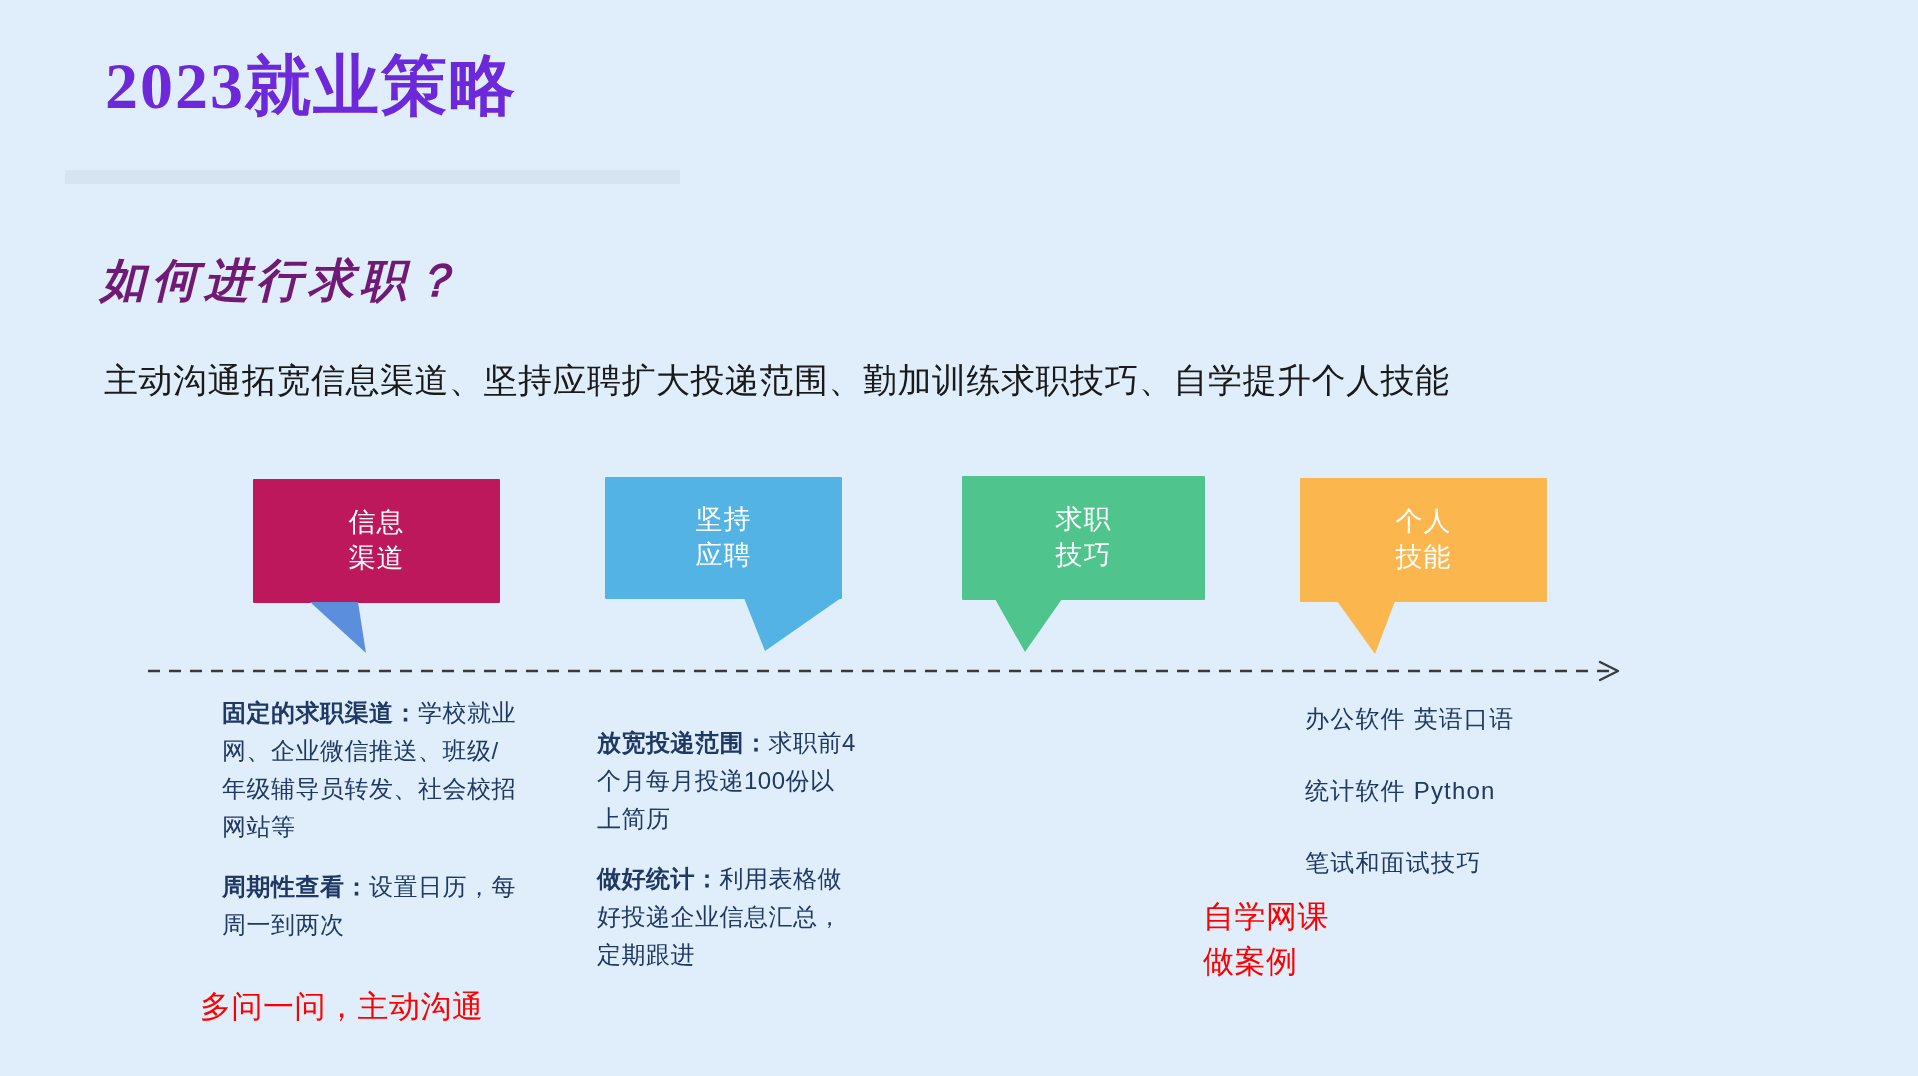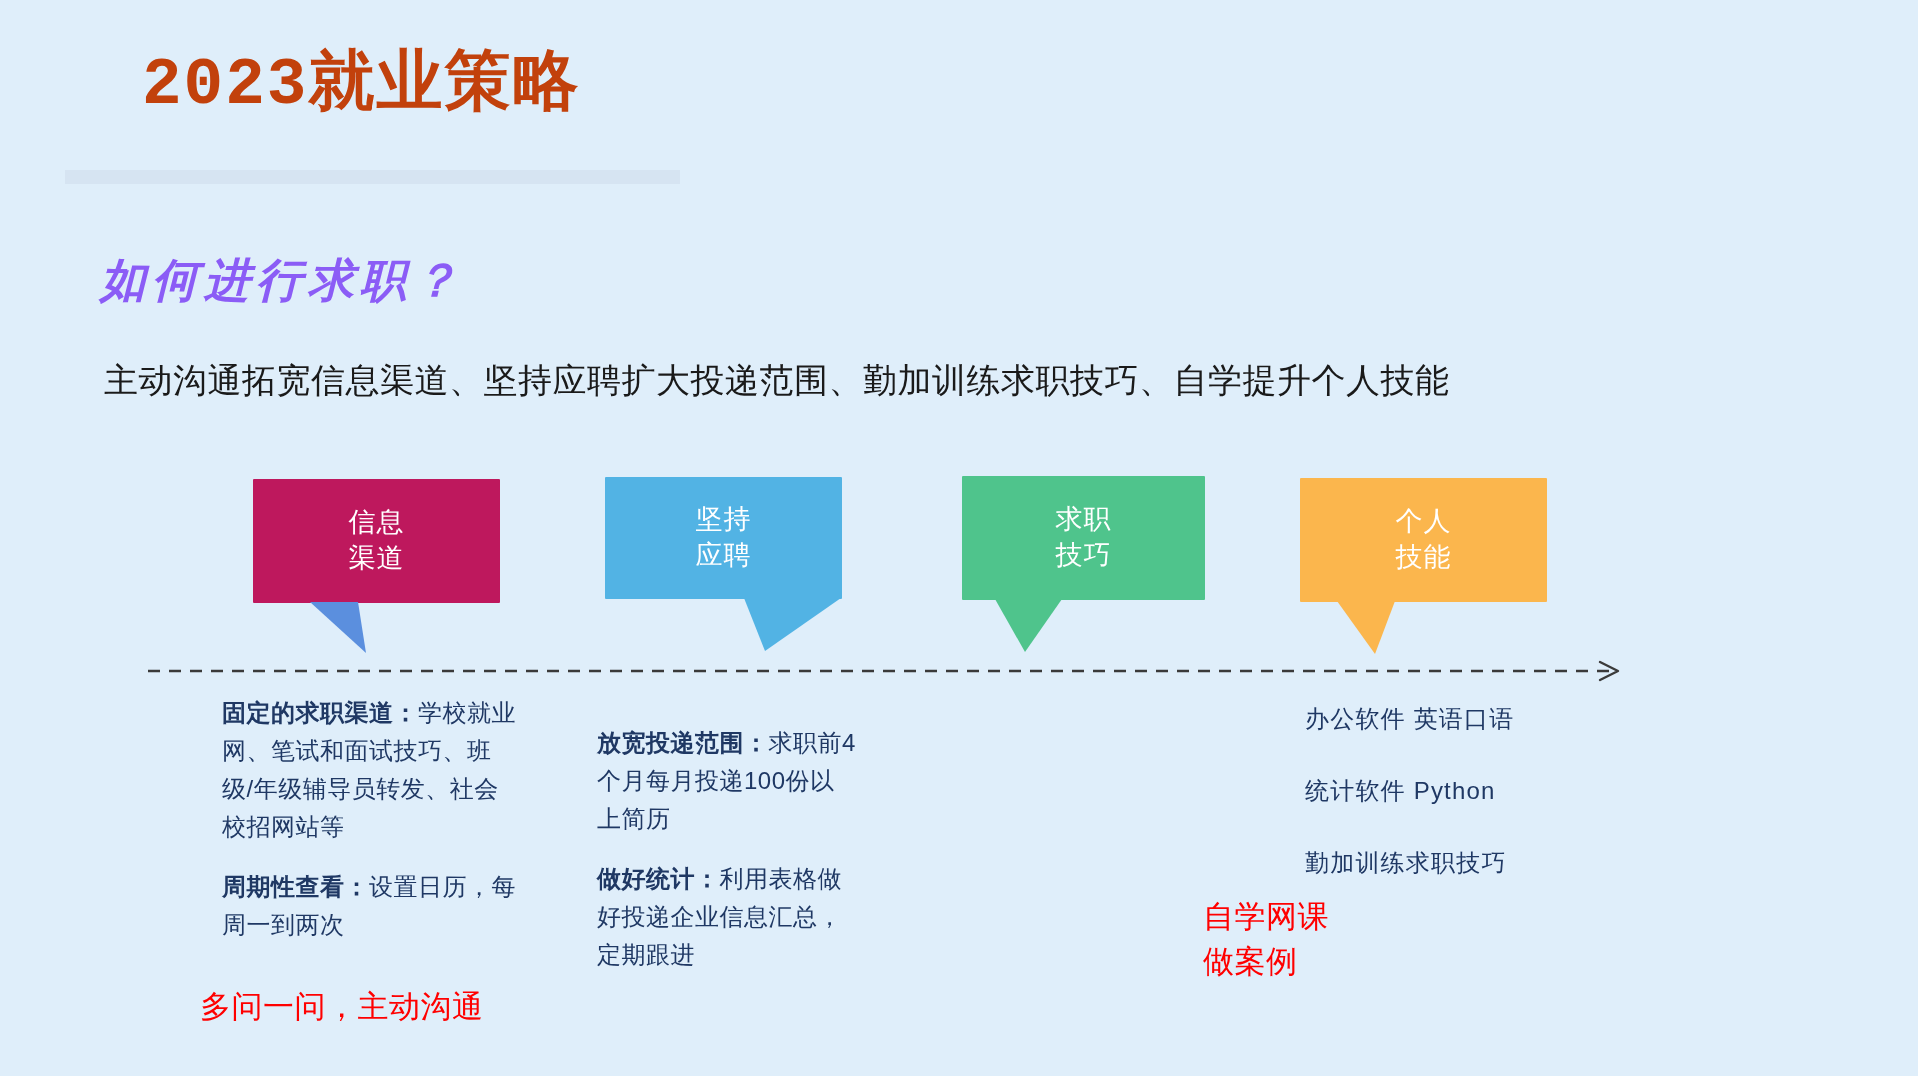--- a/index.html
+++ b/index.html
@@ -21,45 +21,44 @@
     overflow: hidden;
   }
 
   
   #title {
     position: absolute;
     left: 105px;
     top: 48px;
     font-size: 66px;
     font-weight: 700;
-    color: #c2410c;
+    color: #6d28d9;
     letter-spacing: 2px;
     line-height: 1.15;
     white-space: nowrap;
-    font-family: Liberation Mono, monospace;
-    margin-left: 37px;
+    font-family: Liberation Serif, serif;
   }
   #title-underbar {
     position: absolute;
     left: 65px;
     top: 170px;
     width: 615px;
     height: 14px;
     background: #d6e4f2;
   }
 
   
   #section-heading {
     position: absolute;
     left: 100px;
     top: 250px;
     font-size: 46px;
     font-weight: 700;
     font-style: italic;
-    color: #8b5cf6;
+    color: #701a75;
     letter-spacing: 6px;
     white-space: nowrap;
     font-family: "DejaVu Serif", "Liberation Serif", serif;
   }
 
   
   #lead {
     position: absolute;
     left: 104px;
     top: 358px;
@@ -190,33 +189,33 @@
     <div class="bubble-box" style="width:247px; height:124px; background:#fbb64d;">
       <div class="bubble-label">个人
 技能</div>
     </div>
     <svg class="bubble-tail" style="left:0; top:123px;" width="247" height="54" viewBox="0 0 247 54" xmlns="http://www.w3.org/2000/svg">
       <polygon points="37,0 75,53 95,0" fill="#fbb64d"></polygon>
     </svg>
   </div>
 
   <div class="col" id="col1" style="left:222px; top:694px; width:300px;">
-    <p><span class="b">固定的求职渠道：</span><span>学校就业网、笔试和面试技巧、班级/年级辅导员转发、社会校招网站等</span></p>
+    <p><span class="b">固定的求职渠道：</span><span>学校就业网、企业微信推送、班级/年级辅导员转发、社会校招网站等</span></p>
     <p><span class="b">周期性查看：</span><span>设置日历，每周一到两次</span></p>
   </div>
 
   <div class="col" id="col2" style="left:597px; top:724px; width:262px;">
     <p><span class="b">放宽投递范围：</span><span>求职前4个月每月投递100份以上简历</span></p>
     <p><span class="b">做好统计：</span><span>利用表格做好投递企业信息汇总，定期跟进</span></p>
   </div>
 
 
   <div class="col" id="col4" style="left:1305px; top:700px; width:290px;">
     <p>办公软件  英语口语</p>
     <p>统计软件  Python</p>
-    <p>勤加训练求职技巧</p>
+    <p>笔试和面试技巧</p>
   </div>
 
   <div class="note-red" style="left:1203px; top:895px;">自学网课
 做案例</div>
   <div class="note-red" style="left:200px; top:985px;">多问一问，主动沟通</div>
 
 </div>
 
 </body></html>

